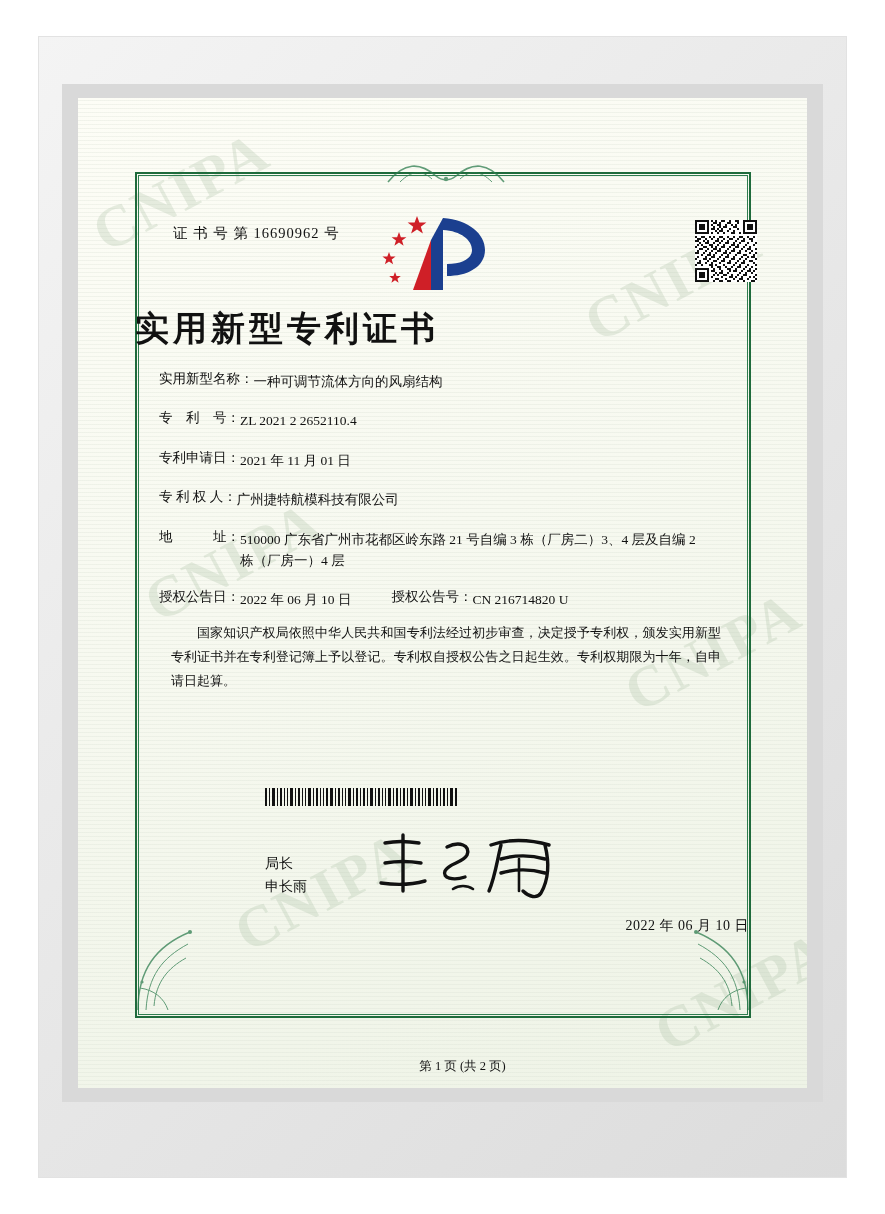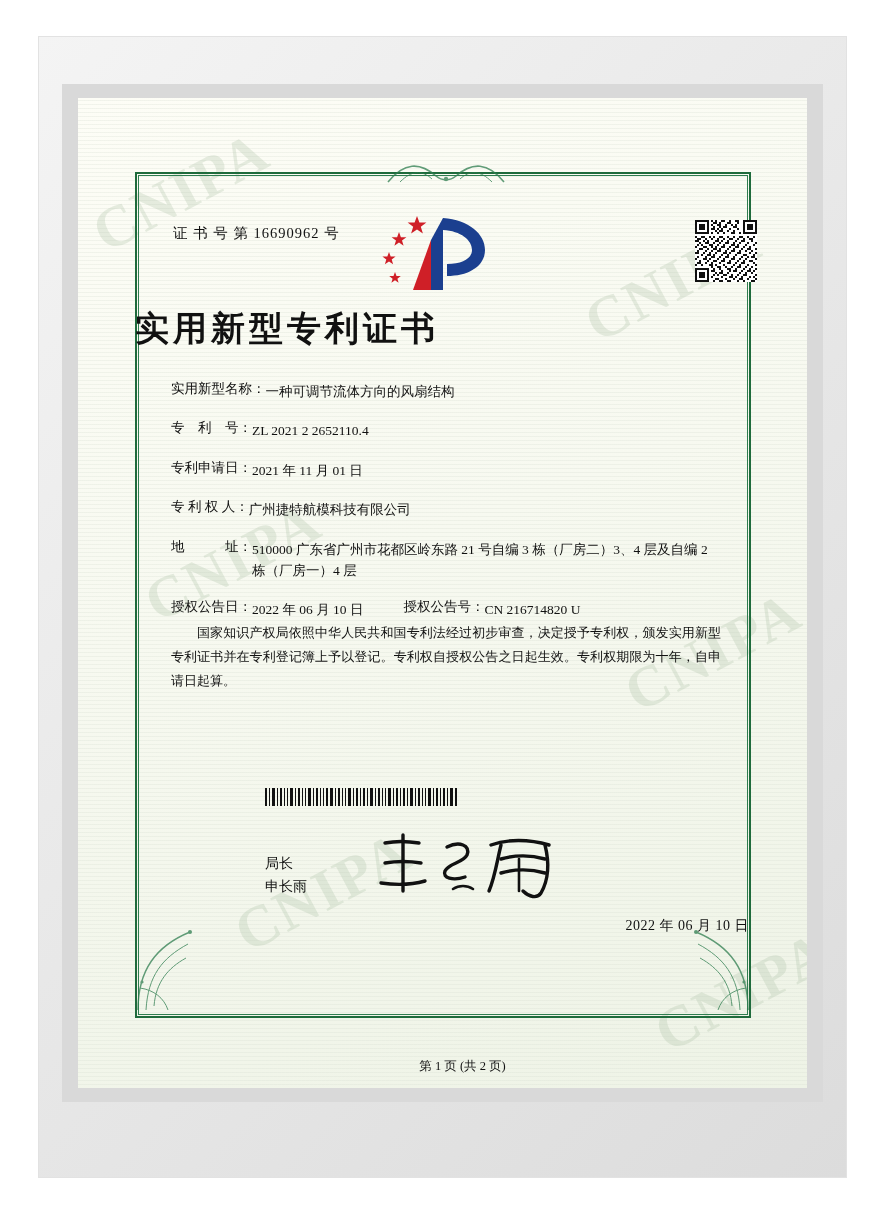--- a/index.html
+++ b/index.html
@@ -153,27 +153,26 @@
     text-align: left;
     font-size: 34px;
     font-weight: bold;
     letter-spacing: 4px;
     color: #111;
     font-family: "DejaVu Serif", serif;
   }
 
   .fields {
     position: absolute;
-    left: 36px;
+    left: 24px;
     top: 200px;
     width: 552px;
     font-size: 13.5px;
     color: #111;
     line-height: 1;
-    margin-top: 10px;
   }
   .field-row {
     display: flex;
     align-items: flex-start;
     margin-bottom: 18.5px;
   }
   .field-label {
     white-space: pre;
     flex: 0 0 auto;
     font-family: "Liberation Serif", serif;

